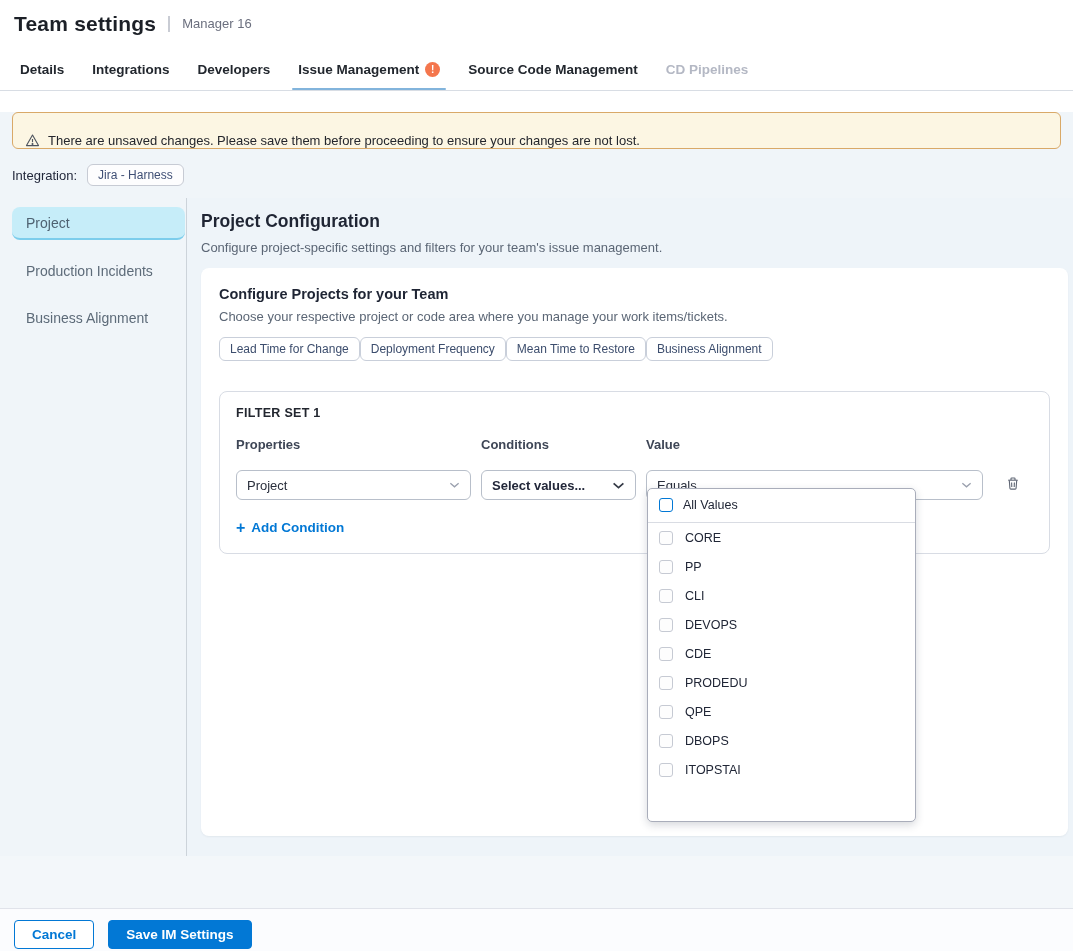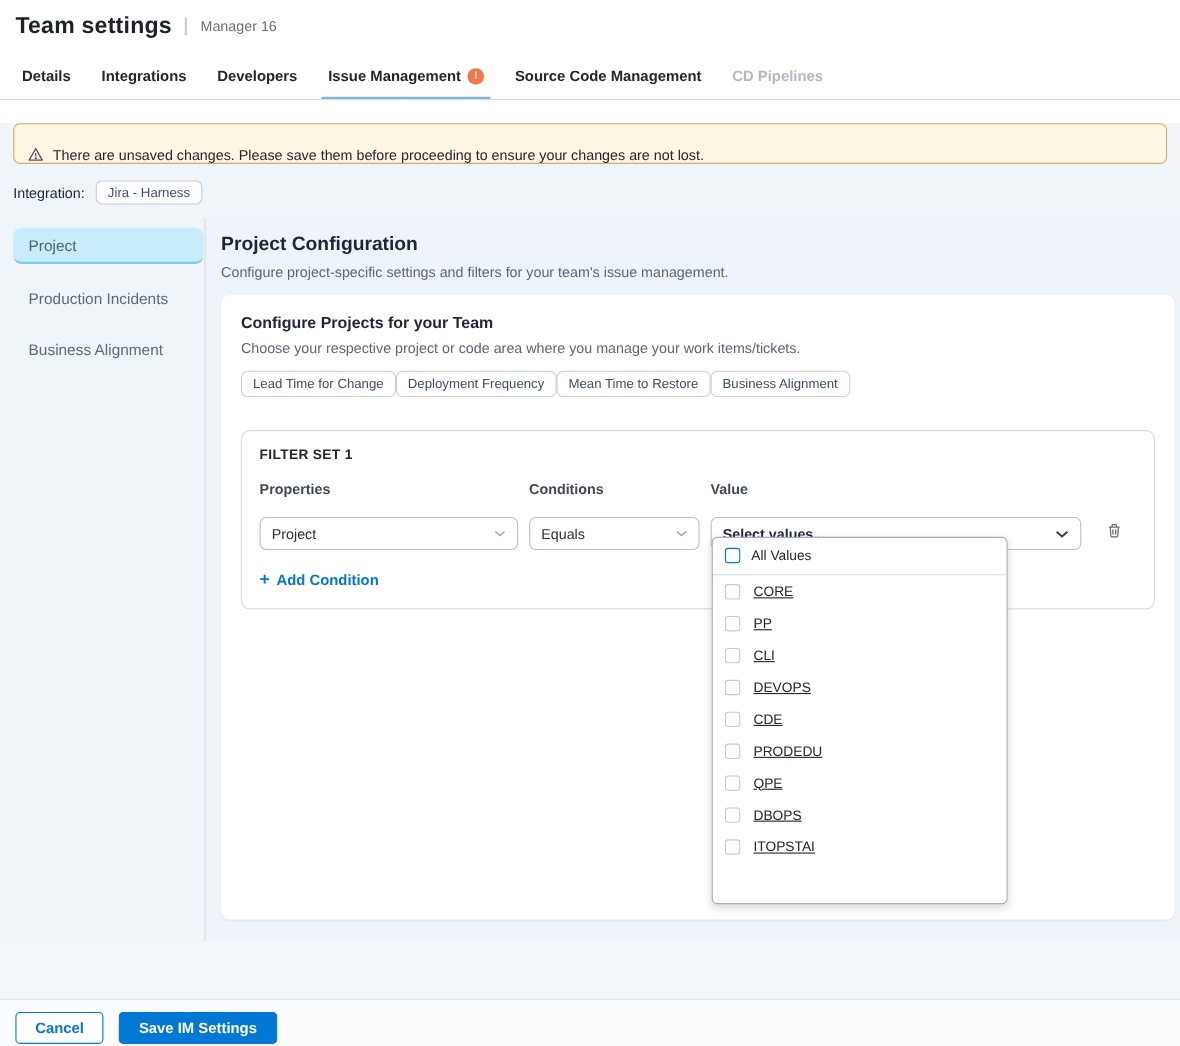--- a/index.html
+++ b/index.html
@@ -144,21 +144,21 @@
   .dd-all-row {
     display: flex; align-items: center; gap: 10px; padding: 9px 10px 10px 11px;
     border-bottom: 1px solid #d9dce3; cursor: pointer;
   }
   .cb { width: 14px; height: 14px; border-radius: 3px; background: #fff; flex: 0 0 14px; }
   .cb.blue { border: 1.5px solid #0278d5; }
   .cb.gray { border: 1px solid #c6cad3; background: #fdfdfd; }
   .dd-all-label { font-size: 12.5px; color: #202636; }
   .dd-option {
     display: flex; align-items: center; gap: 12px; height: 29px;
-    padding: 0 10px 0 11px; cursor: pointer; text-decoration: underline;
+    padding: 0 10px 0 11px; cursor: pointer;
   }
   .dd-option span.opt-label { font-size: 12.5px; color: #202636; }
 
   
   .spacer-band { height: 52px; background: #f3f7fa; }
   .footer-bar {
     height: 51px; border-top: 1px solid #e0e3ea; background: #fbfcfe;
     display: flex; align-items: center; gap: 14px; padding: 0 14px;
   }
   .btn {
@@ -246,38 +246,38 @@
             <div class="filter-title">FILTER SET 1</div>
 
             <div class="filter-grid">
               <div class="col-label">Properties</div>
               <div class="col-label">Conditions</div>
               <div class="col-label">Value</div>
               <div class="col-label"></div>
 
               <div class="select-box">
                 <span>Project</span>
-                <span class="chev">
-                  <svg width="11" height="8" viewBox="0 0 12 8" fill="none" stroke="currentColor" stroke-width="1.4">
-                      <path d="M1.5 2 L6 6 L10.5 2"></path>
-                    </svg>
-                </span>
-              </div>
-              <div class="select-box">
-                <span>Equals</span>
                 <span class="chev">
                   <svg width="11" height="8" viewBox="0 0 12 8" fill="none" stroke="currentColor" stroke-width="1.4">
                       <path d="M1.5 2 L6 6 L10.5 2"></path>
                     </svg>
                 </span>
               </div>
               <div class="select-box value-select">
                 <span>Select values...</span>
                 <span class="chev dark">
                   <svg width="13" height="9" viewBox="0 0 12 8" fill="none" stroke="currentColor" stroke-width="1.6">
+                      <path d="M1.5 2 L6 6 L10.5 2"></path>
+                    </svg>
+                </span>
+              </div>
+              <div class="select-box">
+                <span>Equals</span>
+                <span class="chev">
+                  <svg width="11" height="8" viewBox="0 0 12 8" fill="none" stroke="currentColor" stroke-width="1.4">
                       <path d="M1.5 2 L6 6 L10.5 2"></path>
                     </svg>
                 </span>
               </div>
               <div class="trash-btn">
                 <span>
                   <svg width="16" height="17" viewBox="0 0 16 17" fill="none" stroke="currentColor" stroke-width="1.1">
                     <path d="M3.2 5.2 H12.8"></path>
                     <path d="M6 5 V3.6 Q6 3 6.7 3 H9.3 Q10 3 10 3.6 V5"></path>
                     <path d="M4.3 5.4 L4.9 13.3 Q5 14.1 5.8 14.1 H10.2 Q11 14.1 11.1 13.3 L11.7 5.4"></path>

